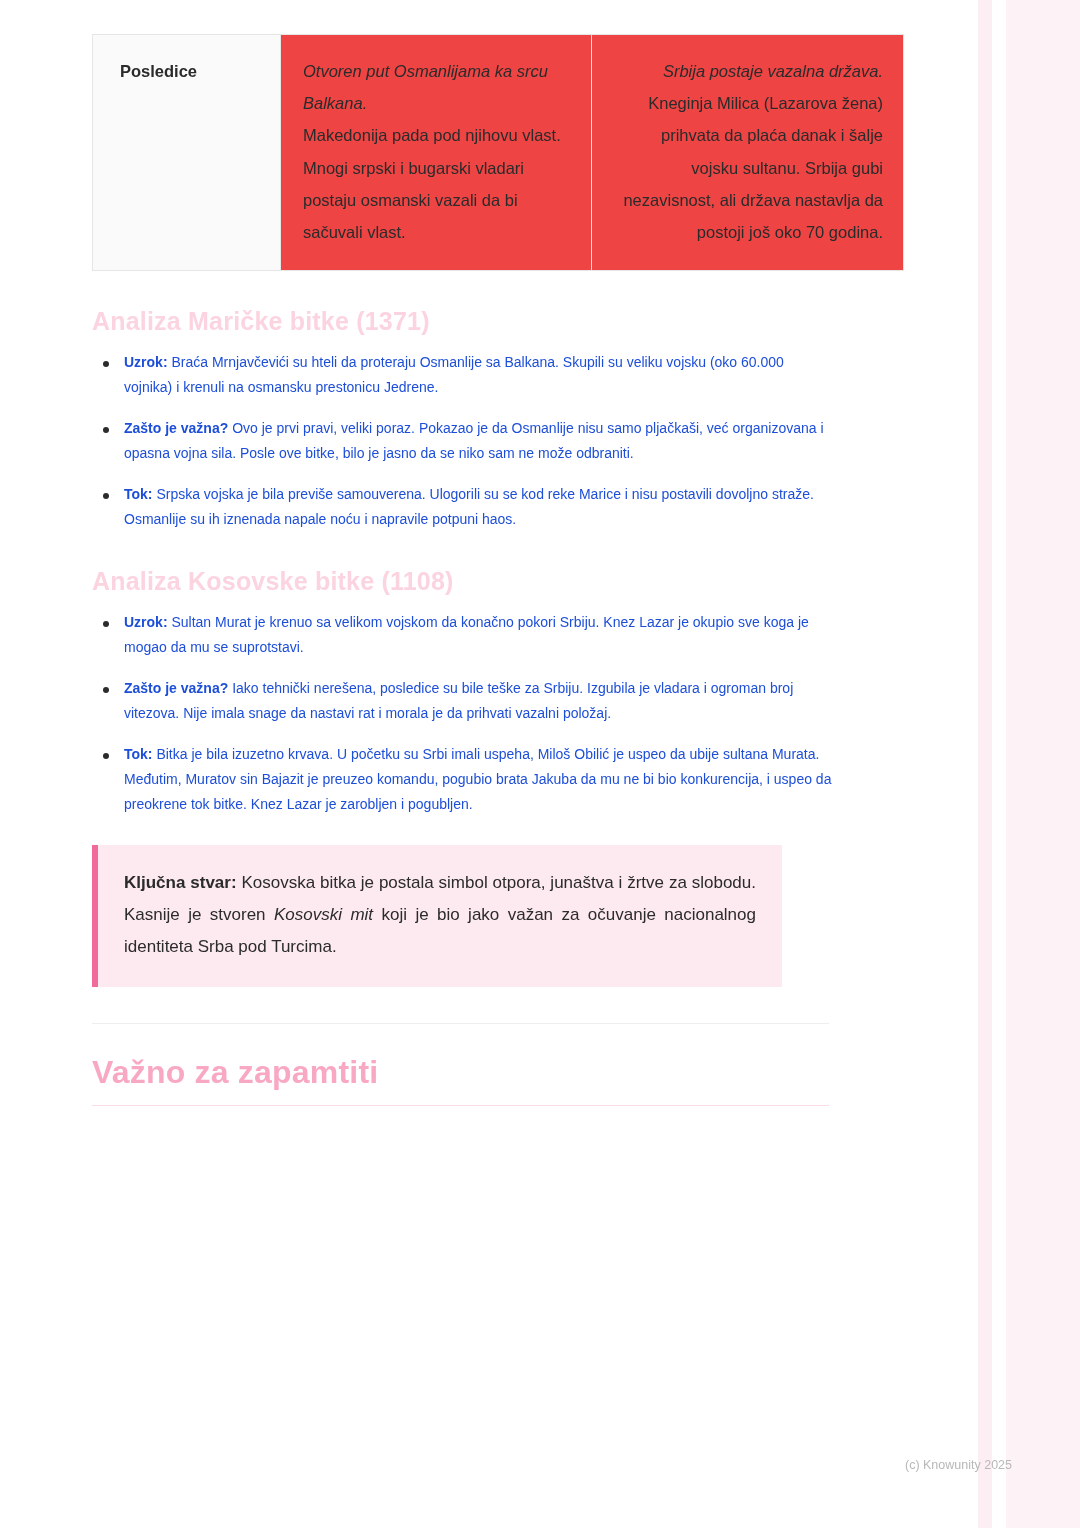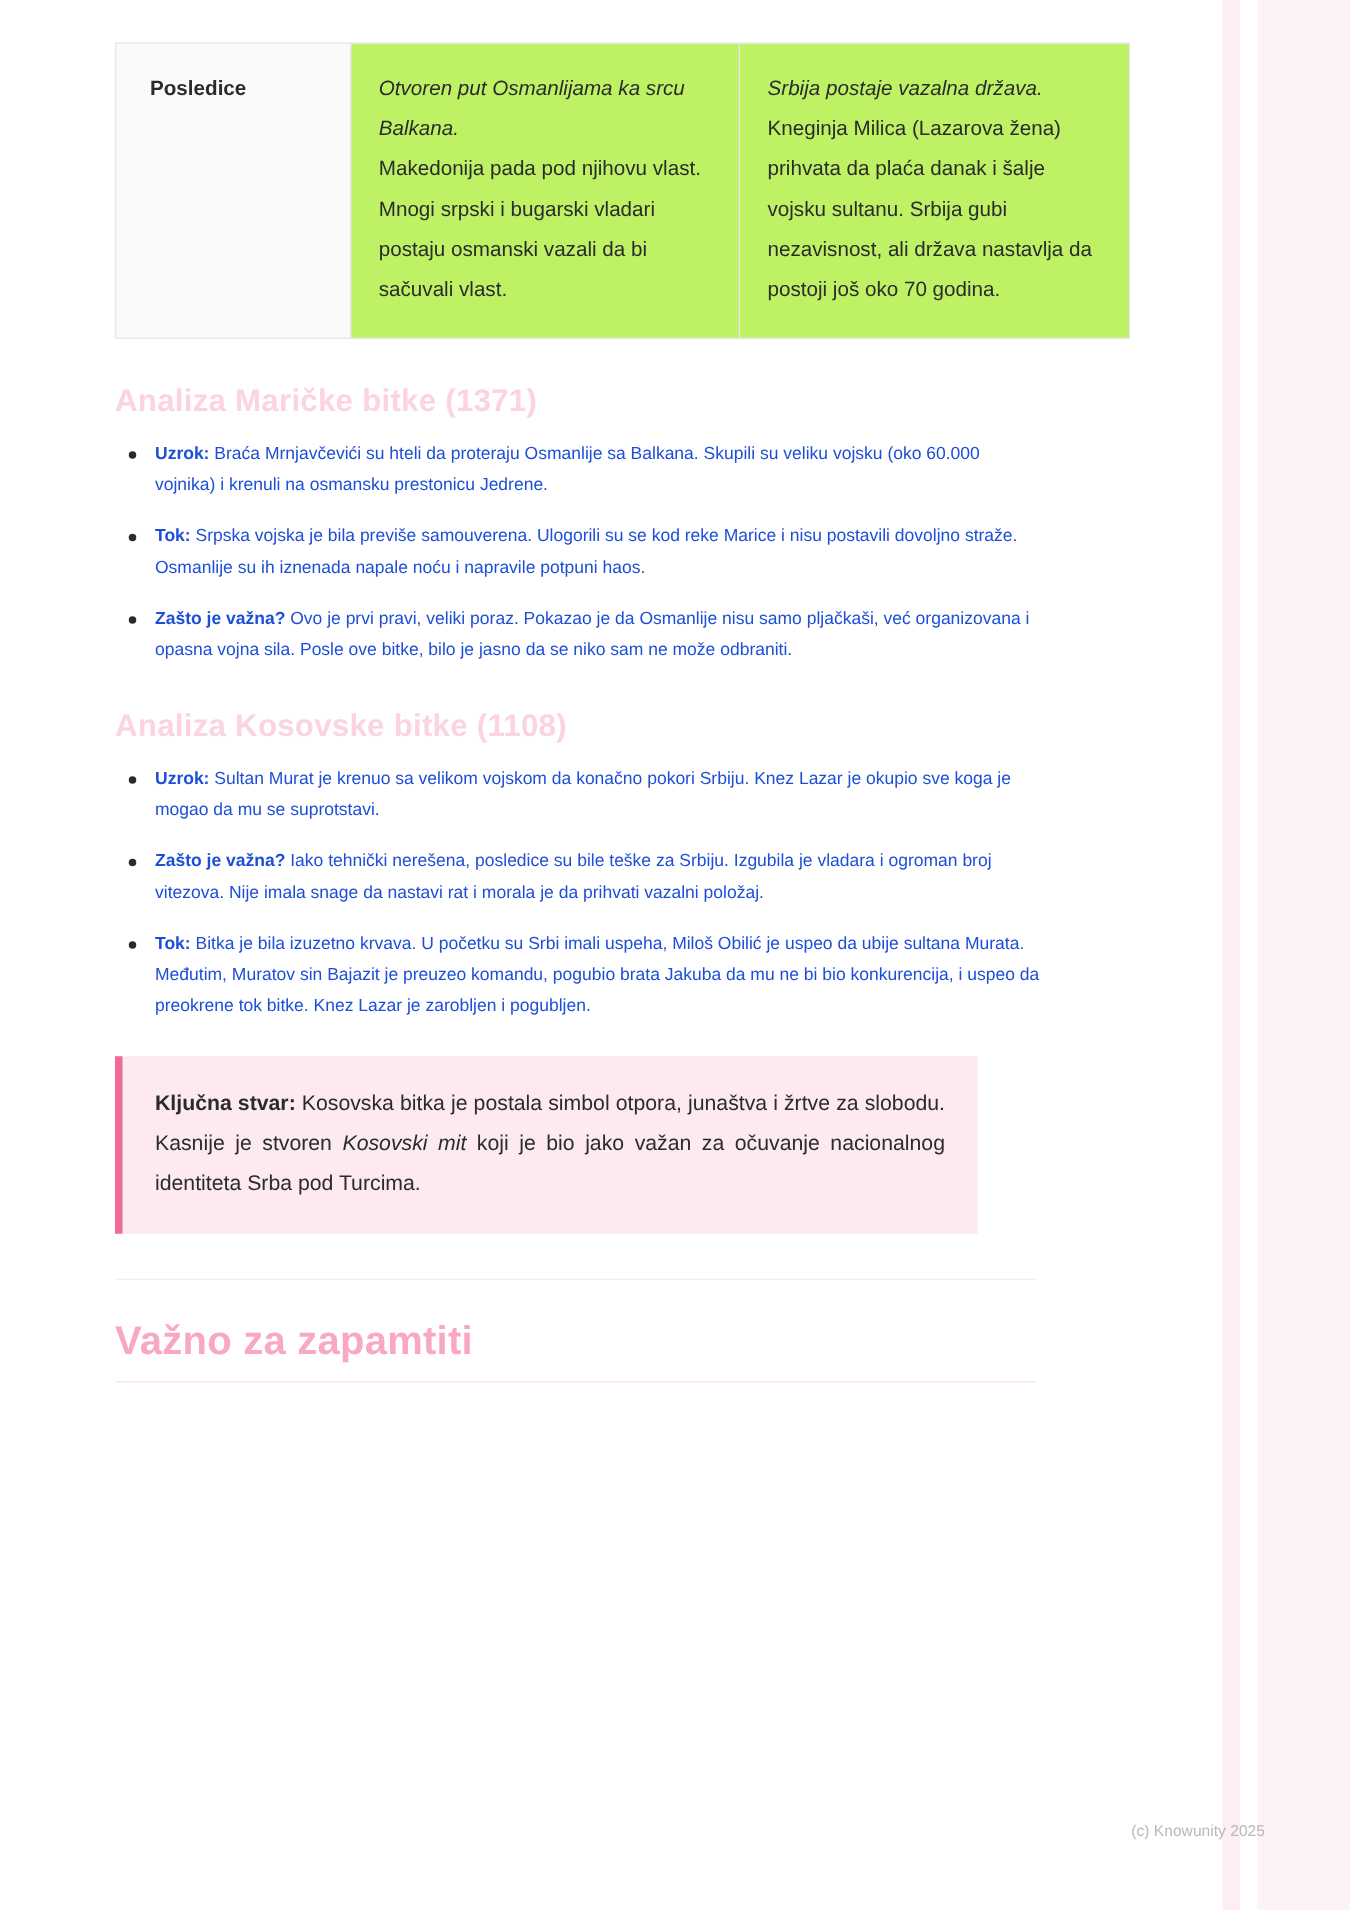--- a/index.html
+++ b/index.html
@@ -59,23 +59,23 @@
   }
   table.facts td.label {
     width: 140px;
     font-weight: bold;
     background: #fafafa;
     padding-left: 27px;
     margin-left: 44px;
   }
   table.facts td.cell {
     width: 268px;
-    background: #bef264;
-  }
-  table.facts td.cell:last-child { width: 269px; }
+    background: #ef4444;
+  }
+  table.facts td.cell:last-child { width: 269px; text-align: right; }
   .em-line {
     font-style: italic;
     display: block;
   }
 
   
   h2.sect {
     font-size: 25px;
     font-weight: bold;
     color: #fbd4e0;
@@ -181,24 +181,24 @@
       </tr>
     </tbody>
       </table>
 
     <h2 class="sect">Analiza Maričke bitke (1371)</h2>
     <ul class="bullets">
       <li>
         <span class="lead">Uzrok:</span><span> Braća Mrnjavčevići su hteli da proteraju Osmanlije sa Balkana. Skupili su veliku vojsku (oko 60.000 vojnika) i krenuli na osmansku prestonicu Jedrene.</span>
       </li>
       <li>
+        <span class="lead">Zašto je važna?</span><span> Ovo je prvi pravi, veliki poraz. Pokazao je da Osmanlije nisu samo pljačkaši, već organizovana i opasna vojna sila. Posle ove bitke, bilo je jasno da se niko sam ne može odbraniti.</span>
+      </li>
+      <li>
         <span class="lead">Tok:</span><span> Srpska vojska je bila previše samouverena. Ulogorili su se kod reke Marice i nisu postavili dovoljno straže. Osmanlije su ih iznenada napale noću i napravile potpuni haos.</span>
-      </li>
-      <li>
-        <span class="lead">Zašto je važna?</span><span> Ovo je prvi pravi, veliki poraz. Pokazao je da Osmanlije nisu samo pljačkaši, već organizovana i opasna vojna sila. Posle ove bitke, bilo je jasno da se niko sam ne može odbraniti.</span>
       </li>
     </ul>
 
     <h2 class="sect">Analiza Kosovske bitke (1108)</h2>
     <ul class="bullets">
       <li>
         <span class="lead">Uzrok:</span><span> Sultan Murat je krenuo sa velikom vojskom da konačno pokori Srbiju. Knez Lazar je okupio sve koga je mogao da mu se suprotstavi.</span>
       </li>
       <li>
         <span class="lead">Zašto je važna?</span><span> Iako tehnički nerešena, posledice su bile teške za Srbiju. Izgubila je vladara i ogroman broj vitezova. Nije imala snage da nastavi rat i morala je da prihvati vazalni položaj.</span>

